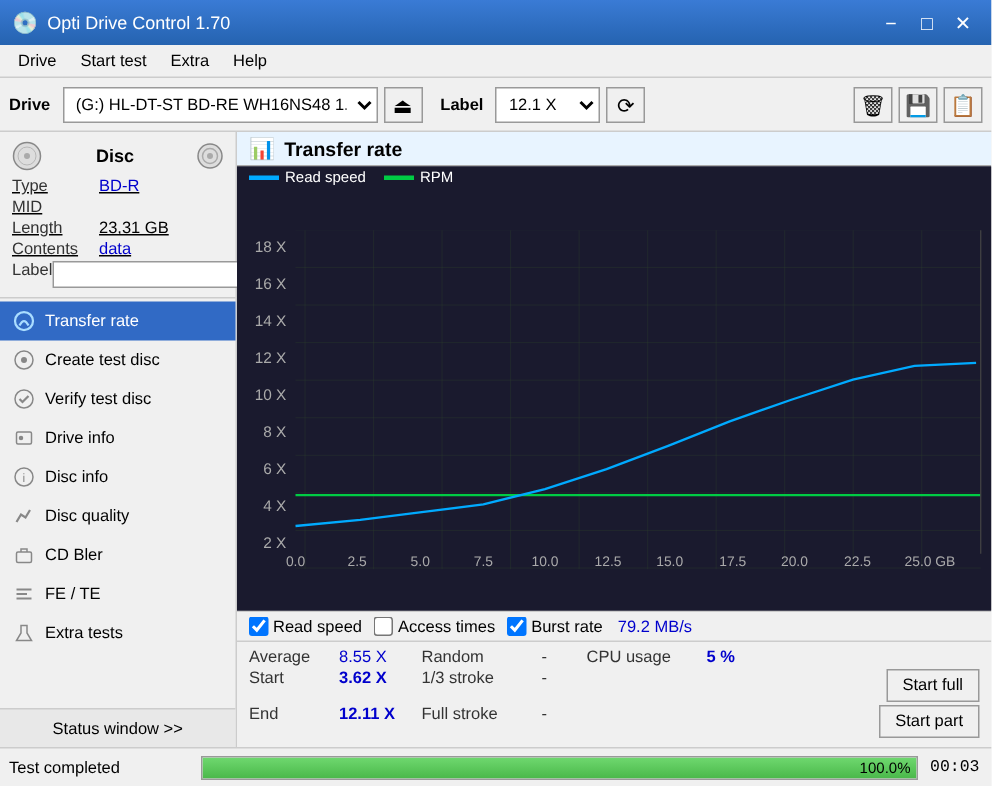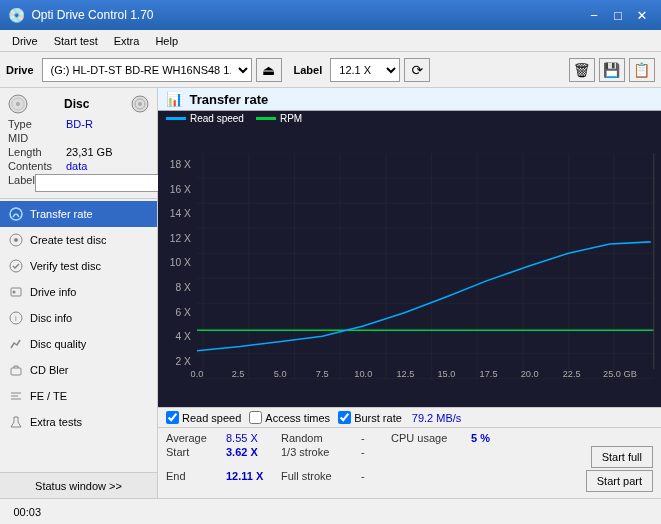--- a/index.html
+++ b/index.html
@@ -149,20 +149,21 @@
     .disc-title {
       font-weight: bold;
       font-size: 12px;
       padding-left: 32px;
     }
     .disc-row {
       display: flex;
       align-items: flex-end;
       margin-bottom: 2px;
       font-size: 11px;
+      text-decoration: underline;
     }
     .disc-row .key {
       color: #333;
       width: 58px;
       flex-shrink: 0;
     }
     .disc-row .value {
       color: #0000cc;
       flex: 1;
     }
@@ -650,14 +651,19 @@
         <span class="stat-label2">Full stroke</span>
         <span class="stat-value2">-</span>
         <span style="flex:1;"></span>
         <button class="action-btn">Start part</button>
       </div>
     </div>
   </div>
 </div>
 
 <div id="statusbar">
-  <span style="font-size:11px; width:35px; text-align:right;">00:03</span>
+  <span class="status-text">Test completed</span>
+  <div class="progress-container">
+    <div class="progress-fill" style="width:100%;"></div>
+    <span class="progress-text">100.0%</span>
+  </div>
+  <span style="font-size:11px; width:35px; text-align:left;font-family:Liberation Mono, monospace;">00:03</span>
 </div>
 
 </body></html>

